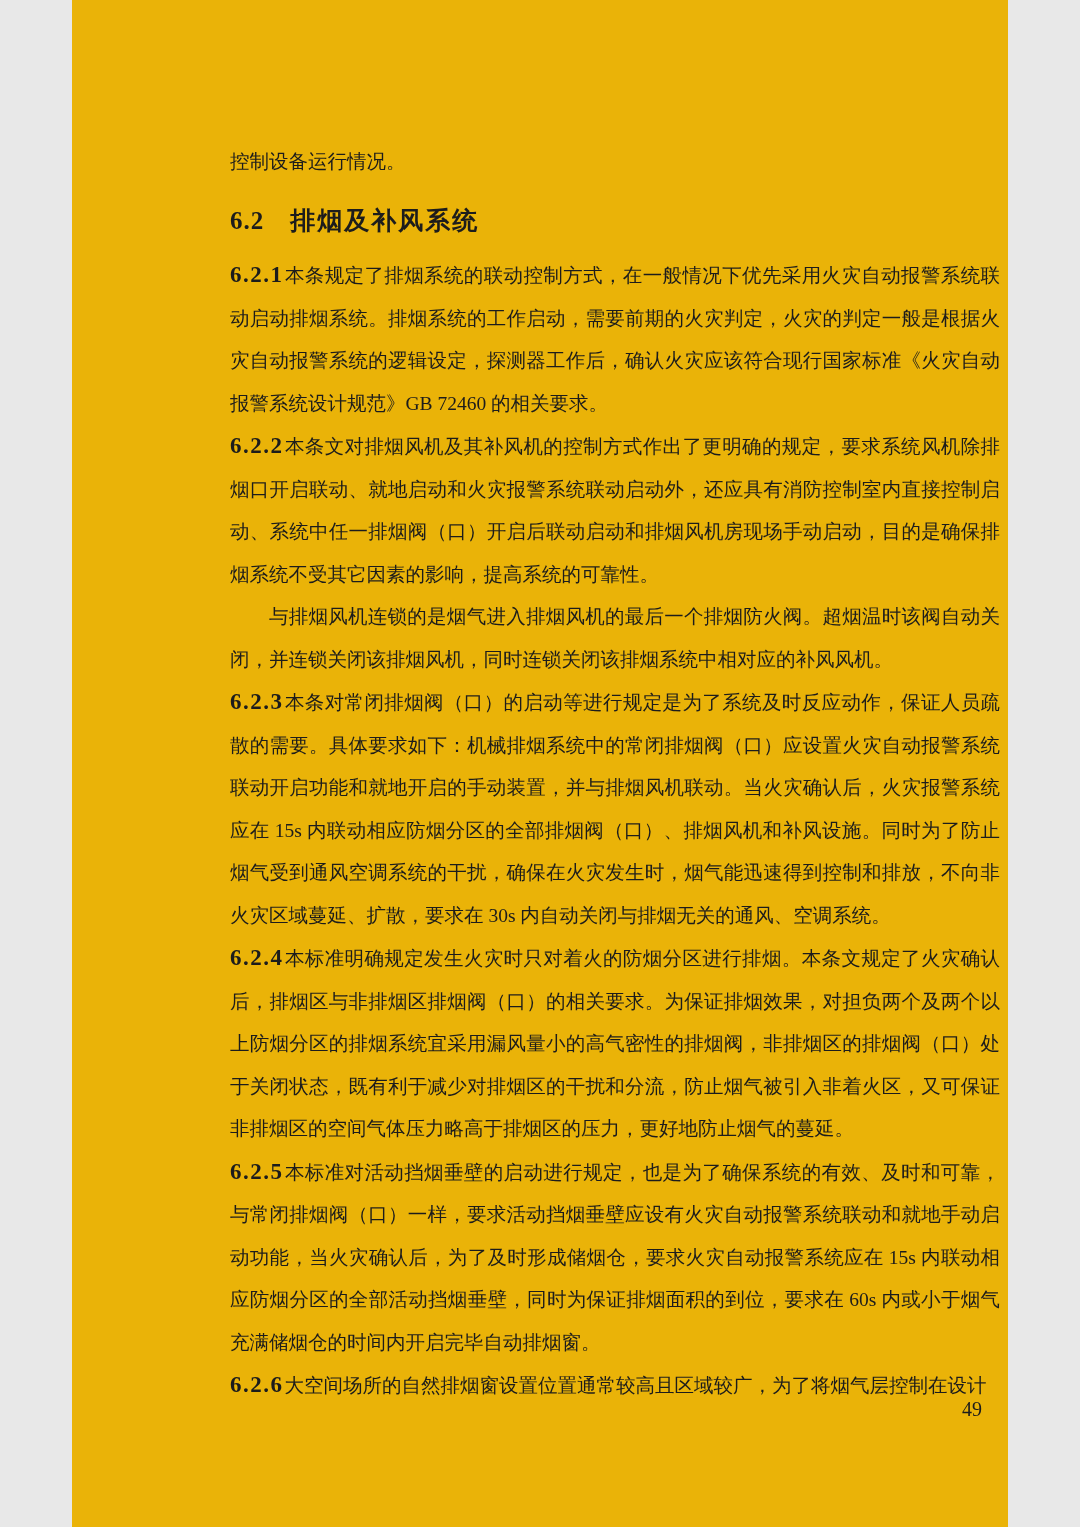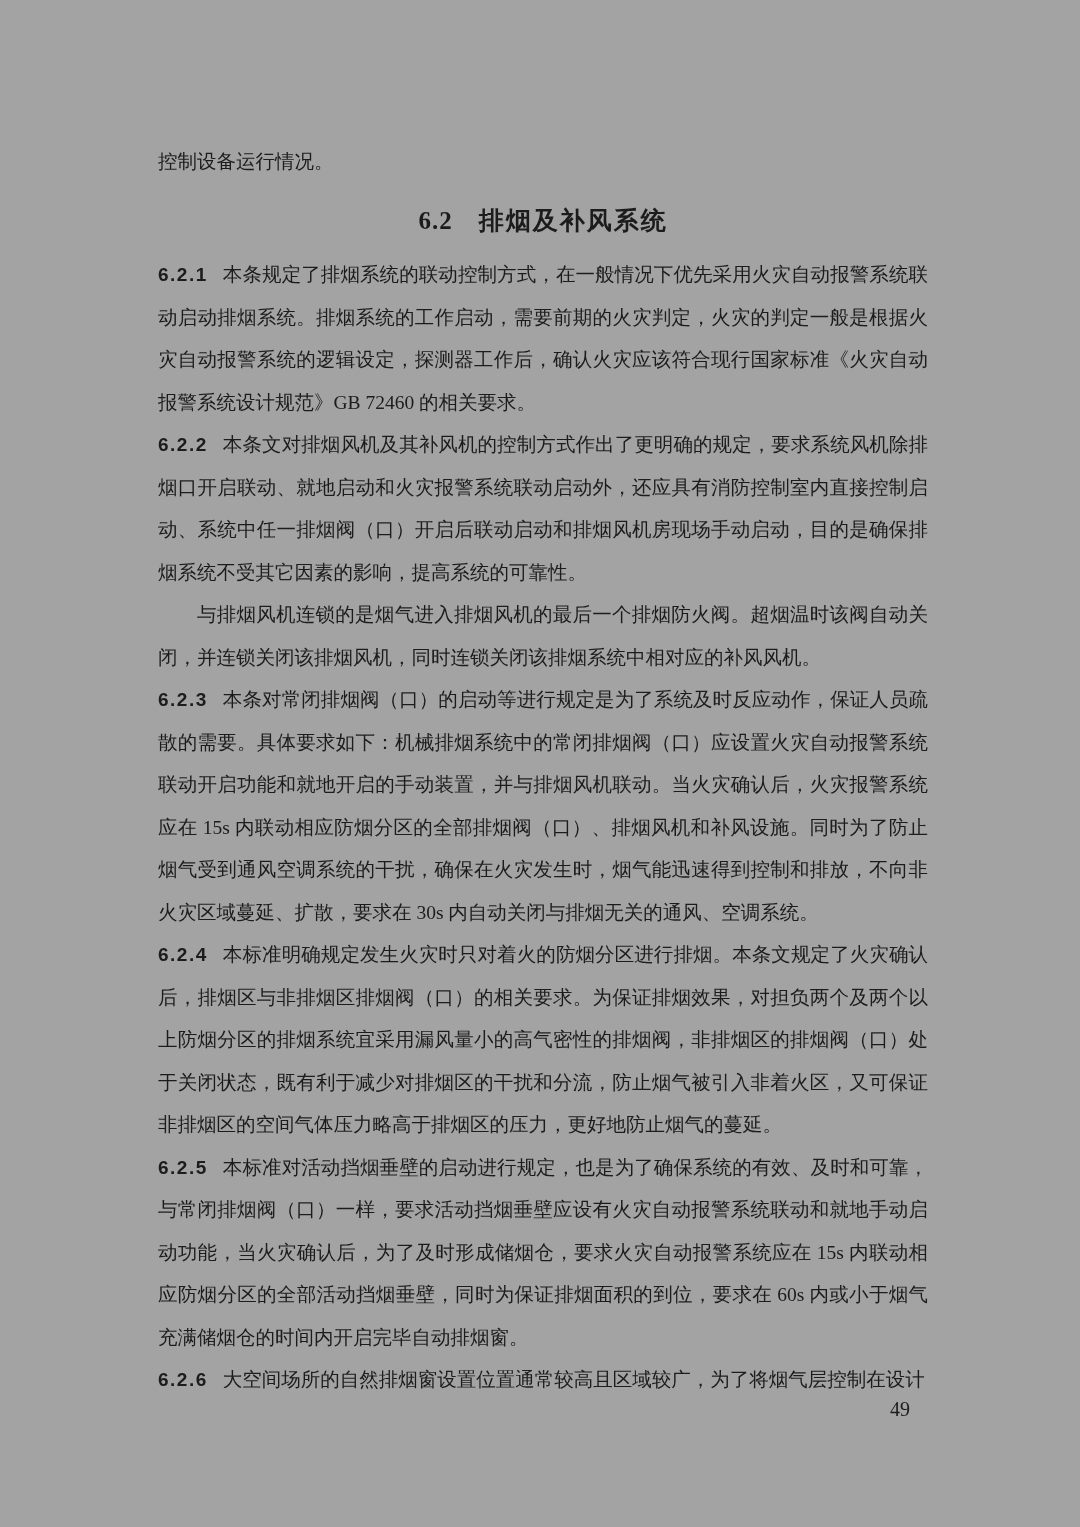--- a/index.html
+++ b/index.html
@@ -2,43 +2,43 @@
 <html><head>
 <meta charset="utf-8">
 <style>
   html, body {
     margin: 0;
     padding: 0;
     background: #e8e8e8;
   }
   .page {
     position: relative;
-    width: 1080px;
+    width: 936px;
     height: 1527px;
     margin: 0 auto;
-    background: #a3a3a3;
+    background: #eab308;
     color: #1c1c1c;
     font-family: "Liberation Serif", "DejaVu Serif", serif;
     overflow: hidden;
   }
   .content {
     position: absolute;
     top: 140px;
     left: 158px;
     width: 770px;
   }
   .intro-line {
     font-size: 19.5px;
     line-height: 43px;
     margin: 0;
     text-align: justify;
   }
   .section-heading {
     margin: 16px 0 12px 0;
-    text-align: center;
+    text-align: left;
     font-size: 25px;
     font-weight: bold;
     line-height: 43px;
     letter-spacing: 1px;
   }
   .section-heading .heading-number {
     font-family: "Liberation Serif", "DejaVu Serif", serif;
     margin-right: 26px;
   }
   .section-heading .heading-title {
@@ -46,24 +46,24 @@
   }
   .para {
     margin: 0;
     font-size: 19.5px;
     line-height: 42.5px;
     text-align: justify;
     text-justify: inter-ideograph;
   }
   .para .label {
     font-weight: bold;
-    font-family: Liberation Sans, sans-serif;
-    font-size: 19px;
+    font-family: Liberation Serif, serif;
+    font-size: 23px;
     letter-spacing: 1.5px;
-    margin-right: 15px;
+    margin-right: 1px;
     white-space: nowrap;
   }
   .para.indent {
     text-indent: 2em;
   }
   .page-number {
     position: absolute;
     left: 890px;
     top: 1396px;
     font-size: 20px;

